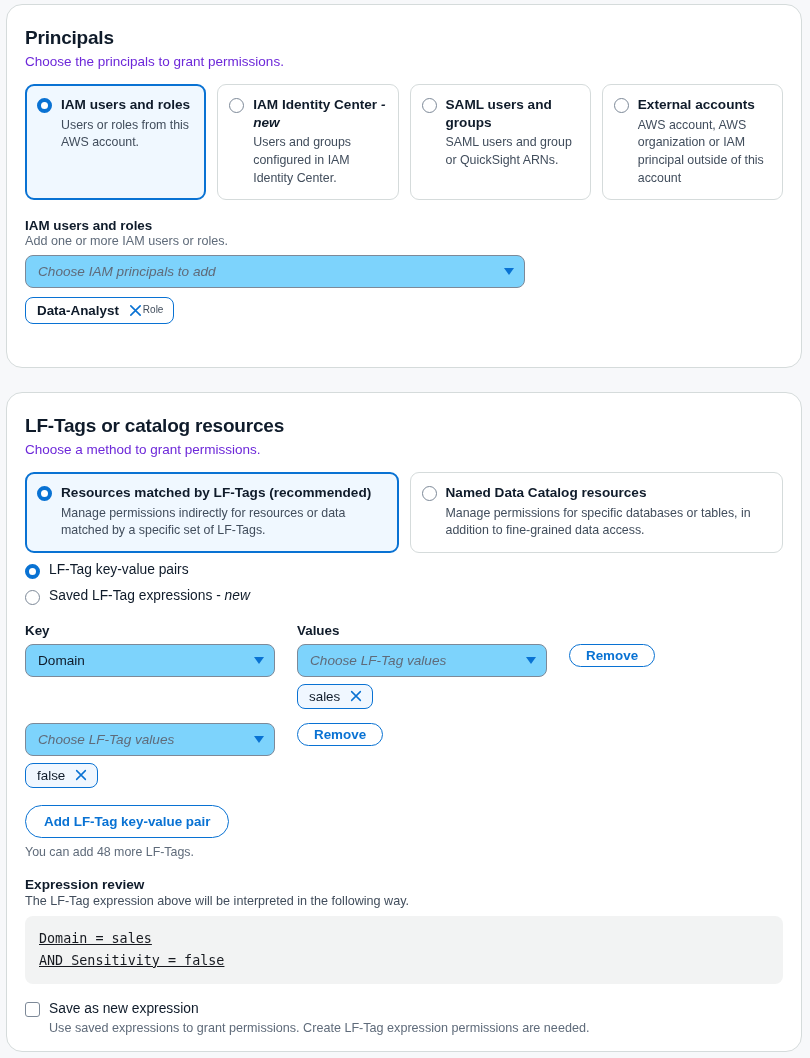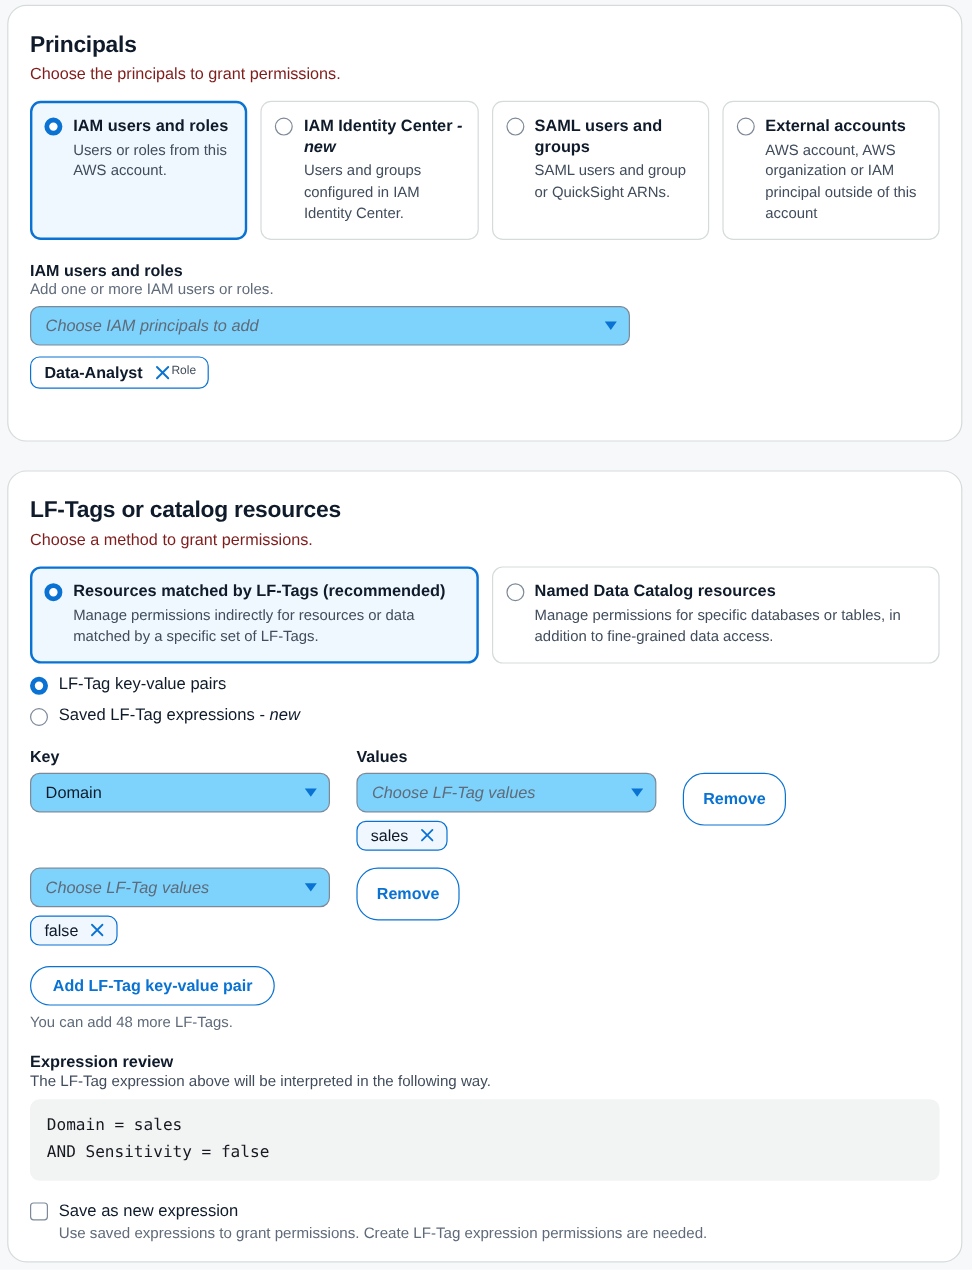--- a/index.html
+++ b/index.html
@@ -23,21 +23,21 @@
     padding: 18px 18px 16px 18px;
   }
   #card-principals { top: 4px; height: 364px; }
   #card-lftags    { top: 392px; height: 660px; }
 
   .section-title {
     font-size: 19px; font-weight: 700; letter-spacing: -0.2px;
     color: #0f1b2a; margin: 4px 0 5px 0;
   }
   .section-sub {
-    font-size: 13.5px; color: #7f1d1d; margin: 0 0 15px 0;
+    font-size: 13.5px; color: #6d28d9; margin: 0 0 15px 0;
   }
 
   
   .tile-row { display: flex; gap: 11px; }
   .tile {
     flex: 1 1 0;
     border: 1px solid #d5dbdb;
     border-radius: 9px;
     background: #ffffff;
     padding: 11px 12px 12px 11px;
@@ -101,21 +101,21 @@
   .chip-name.normal { font-weight: 400; }
   .chip-sub { font-size: 10px; color: #414d5c; margin-top: 1px; }
   .x-icon { flex: 0 0 auto; line-height: 0; }
 
   
   .btn-outline {
     display: inline-flex; align-items: center; justify-content: center;
     border: 1.8px solid #0972d3; border-radius: 18px;
     background: #fff; color: #0972d3;
     font-size: 13.4px; font-weight: 700;
-    padding: 0 16px; height: 44px;
+    padding: 0 16px; height: 23px;
     font-family: "Liberation Sans", sans-serif; cursor: pointer;
   }
 
   
   .radio-line { display: flex; align-items: flex-start; gap: 9px; margin-top: 9px; }
   .radio-line .lbl { font-size: 13.8px; color: #0f1b2a; line-height: 1.2; }
   .radio-line .lbl i { font-style: italic; }
 
   
   .kv-head { display: flex; margin-top: 18px; }
@@ -130,20 +130,21 @@
   
   .hint-small { font-size: 12.4px; color: #5f6b7a; margin-top: 7px; }
   .review-title { font-size: 13.6px; font-weight: 700; color: #0f1b2a; margin-top: 18px; }
   .review-sub { font-size: 12.6px; color: #414d5c; margin-top: 2px; }
   .code-box {
     margin-top: 8px; background: #f2f3f3; border-radius: 8px;
     padding: 12px 14px 13px 14px;
     font-family: "DejaVu Sans Mono", monospace;
     font-size: 13.4px; color: #16191f; line-height: 1.62;
     white-space: pre;
+    text-decoration: underline;
   }
   .save-row { display: flex; align-items: flex-start; gap: 9px; margin-top: 16px; }
   .save-lbl { font-size: 13.8px; color: #0f1b2a; line-height: 1.25; }
   .save-desc { font-size: 12.6px; color: #5f6b7a; margin-top: 3px; margin-left: 24px; }
 </style>
 </head>
 <body>
 
 <div class="page">
 

